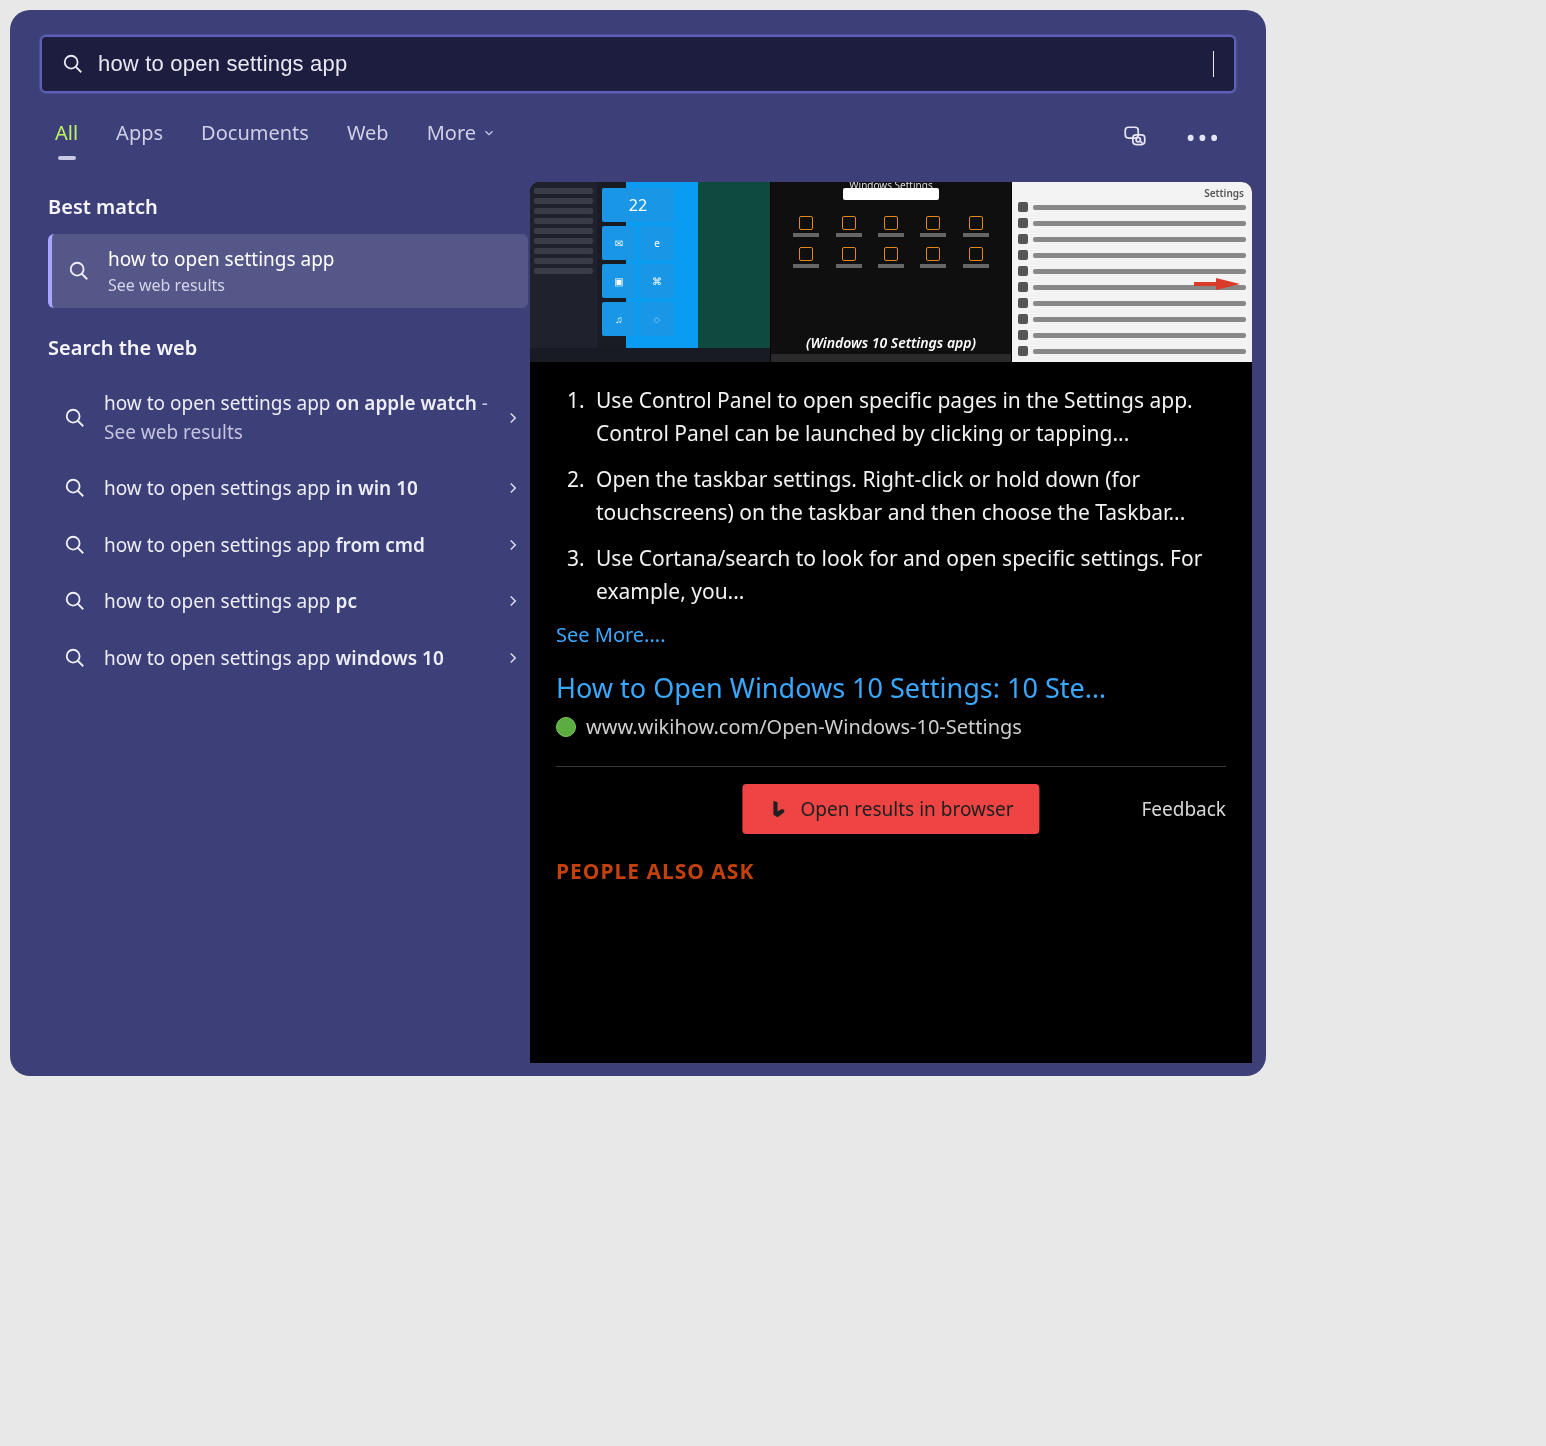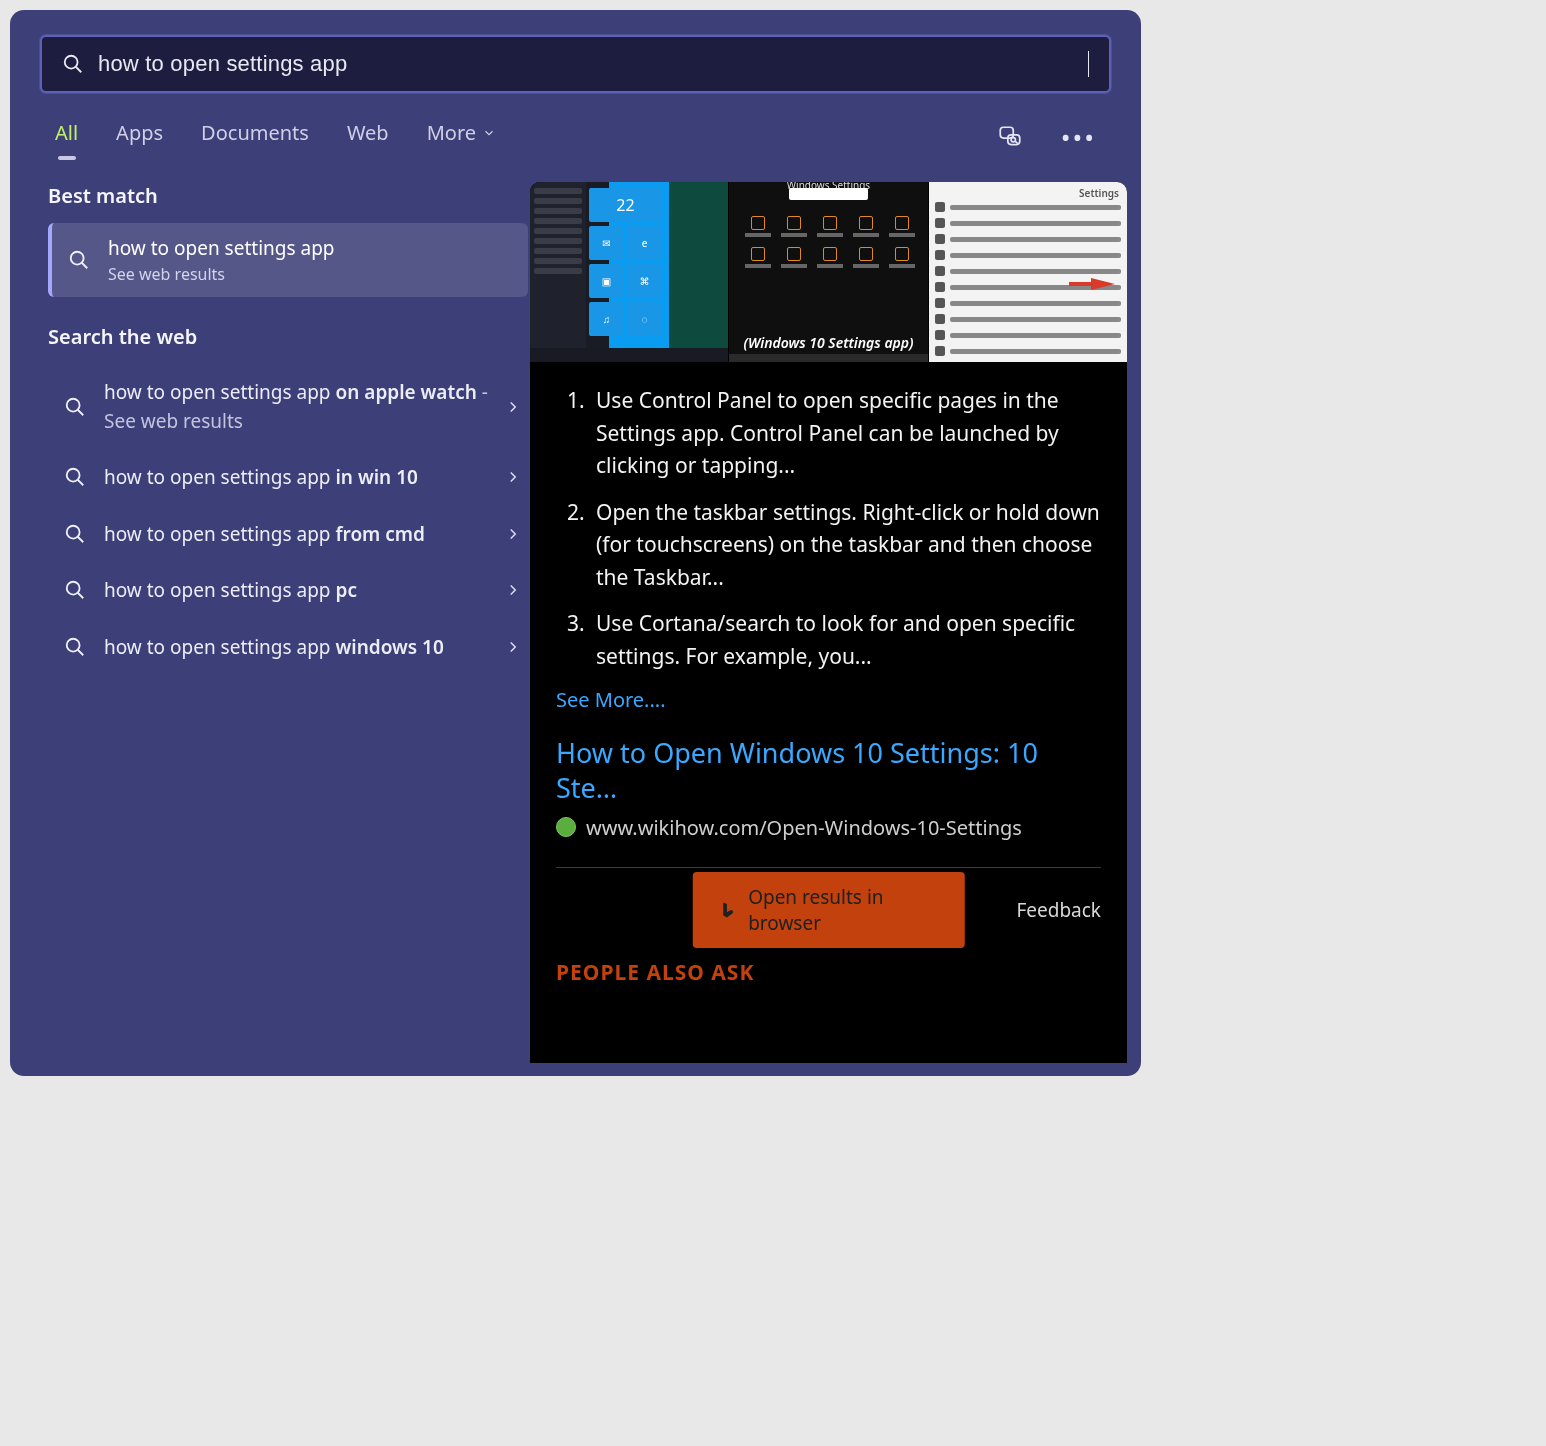--- a/index.html
+++ b/index.html
@@ -2,24 +2,24 @@
 <html><head>
 <meta charset="utf-8">
 <style>
   * { box-sizing: border-box; margin: 0; padding: 0; }
   body {
     background: #e8e8e8;
     font-family: "Segoe UI", system-ui, -apple-system, sans-serif;
     padding: 10px;
   }
   .window {
-    width: 1131px;
+    width: 1256px;
     height: 1066px;
     background: #3d3f78;
-    border-radius: 14px;
+    border-radius: 20px;
     padding: 25px 0 0 0;
     color: #fff;
     position: relative;
     overflow: hidden;
   }
 
   
   .search-wrap {
     margin: 0 30px;
   }
@@ -80,20 +80,21 @@
   .content {
     display:flex;
     margin-top: 28px;
     height: calc(100% - 160px);
   }
   .left-col {
     flex: 0 0 520px;
     padding-left: 38px;
     padding-right: 2px;
     overflow-y: auto;
+    margin-top: 11px;
   }
   .right-col {
     flex: 1;
     padding-right: 14px;
     overflow: hidden;
   }
 
   
   .section-head {
     font-size: 20px;
@@ -187,21 +188,21 @@
   .preview-body ol li { margin-bottom: 14px; padding-left:6px;}
   .see-more { color:#3aa8ff; font-size:20px; margin-top:4px; cursor:pointer;}
   .src-title { color:#3aa8ff; font-size:27px; line-height:1.3; margin-top:22px; cursor:pointer;}
   .src-line { display:flex; align-items:center; gap:10px; margin-top:8px; font-size:20px; color:#cfcfcf;}
   .favicon { width:20px; height:20px; border-radius:10px; background:#5aad3e; border:1px solid #7acb5e; display:inline-block;}
   .divider { height:1px; background:#3a3a3a; margin:26px 0 18px 0;}
   .feedback-row {display:flex; justify-content:flex-end; align-items:center; position:relative; height:48px;}
   .feedback { color:#d8d8d8; font-size:19px; cursor:pointer; }
   .open-browser {
     position:absolute; left:50%; transform:translateX(-50%);
-    background:#c2410c; color:#202020;
+    background:#ef4444; color:#202020;
     padding:12px 26px; border-radius:4px;
     font-size:19px; display:flex; align-items:center; gap:12px;
     cursor:pointer; font-weight:400;
     box-shadow:0 1px 4px rgba(0,0,0,0.3);
   }
   .paa { font-size:21px; font-weight:700; letter-spacing:1px; margin-top:24px; text-transform:uppercase; color:#c2410c;}
   .paa-clip { height:10px;} 
 
   
   svg{display:block;}

